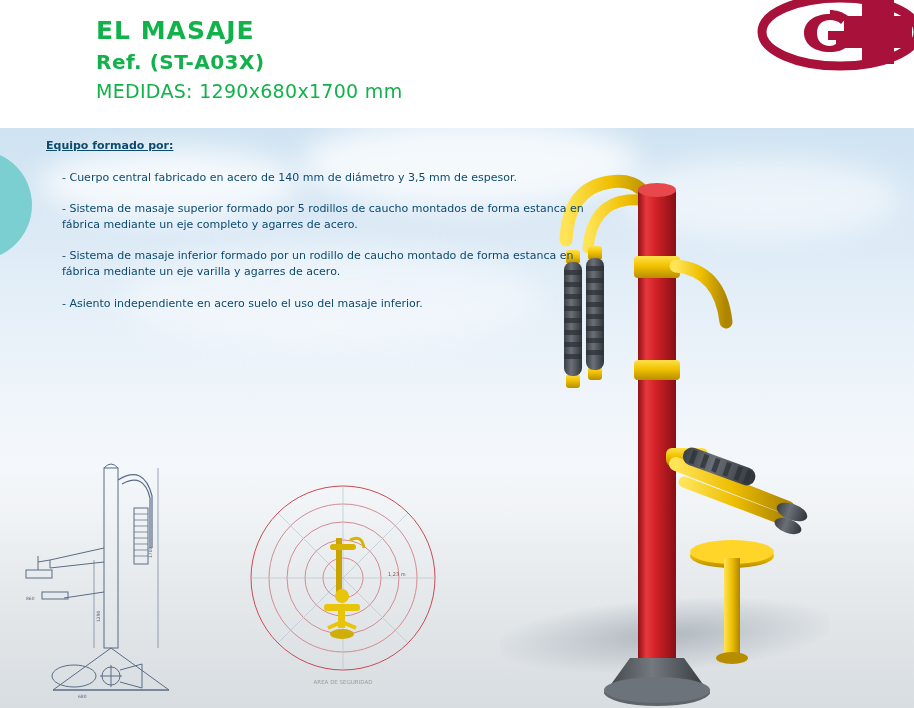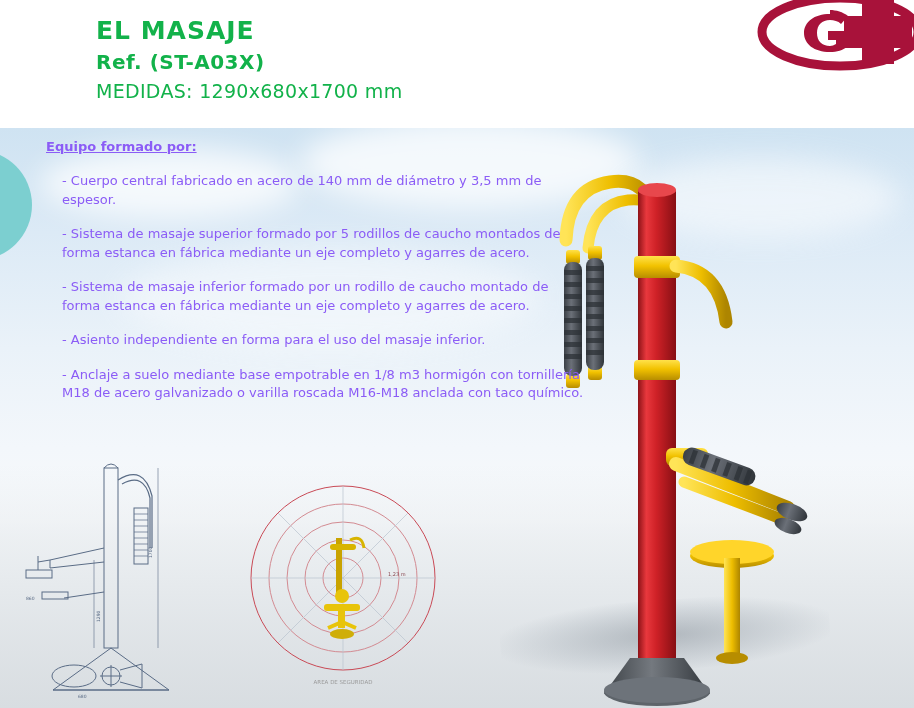--- a/index.html
+++ b/index.html
@@ -49,21 +49,21 @@
   }
   .measures{
     position:absolute;left:96px;top:80px;
     font-size:19px;color:#12b24a;letter-spacing:.3px;
   }
   
   .logo{position:absolute;right:0px;top:-6px;width:170px;height:92px;z-index:6;}
   
   .desc{
     position:absolute;left:46px;top:138px;width:560px;z-index:4;
-    font-size:13px;color:#8b5cf6;line-height:1.42;
+    font-size:11px;color:#0c4a6e;line-height:1.42;
   }
   .desc .lead{font-weight:bold;text-decoration:underline;display:block;margin-bottom:2px;}
   .desc p{margin:16px;}
   
   .tech-drawing{position:absolute;left:8px;top:450px;width:215px;height:250px;z-index:3;}
   .plan-drawing{position:absolute;left:238px;top:478px;width:210px;height:220px;z-index:3;}
   
   .machine{position:absolute;left:470px;top:130px;width:444px;height:578px;z-index:3;}
   .shadow-blob{
     position:absolute;left:500px;top:600px;width:330px;height:70px;z-index:2;
@@ -94,23 +94,22 @@
     <path d="M118 6 L150 6 L150 22 L168 22 L168 54 L150 54 L150 70 L118 70 L118 54 L100 54 L100 22 L118 22 Z" fill="#a8123a"></path>
     <path d="M86 20 c-16 0 -26 8 -26 19 c0 11 10 19 26 19 c7 0 13 -2 17 -5 l0 -16 l-19 0 l0 9 l8 0 l0 4
              c-2 1 -4 2 -6 2 c-8 0 -13 -5 -13 -13 c0 -8 5 -13 13 -13 c4 0 8 1 11 4 l7 -8 c-5 -4 -12 -6 -18 -6 z" fill="#a8123a"></path>
   </svg>
 </div>
 
 <div class="desc">
   <span class="lead">Equipo formado por:</span>
   <p>- Cuerpo central fabricado en acero de 140 mm de diámetro y 3,5 mm de espesor.</p>
   <p>- Sistema de masaje superior formado por 5 rodillos de caucho montados de forma estanca en fábrica mediante un eje completo y agarres de acero.</p>
-  <p>- Sistema de masaje inferior formado por un rodillo de caucho montado de forma estanca en fábrica mediante un eje completo y agarres de acero.</p>
-  <p>- Asiento independiente en forma para el uso del masaje inferior.</p>
-  <p>- Anclaje a suelo mediante base empotrable en 1/8 m3 hormigón con tornillería M18 de acero galvanizado o varilla roscada M16-M18 anclada con taco químico.</p>
+  <p>- Sistema de masaje inferior formado por un rodillo de caucho montado de forma estanca en fábrica mediante un eje varilla y agarres de acero.</p>
+  <p>- Asiento independiente en acero suelo el uso del masaje inferior.</p>
 </div>
 
 <svg class="tech-drawing" viewBox="0 0 215 250">
   <g stroke="#5a6c86" fill="none" stroke-width="1">
 
     <rect x="96" y="18" width="14" height="180"></rect>
 
     <path d="M96 18 q7 -8 14 0"></path>
 
     <path d="M110 30 q26 -16 34 16 l0 52" stroke-width="1.2"></path>

